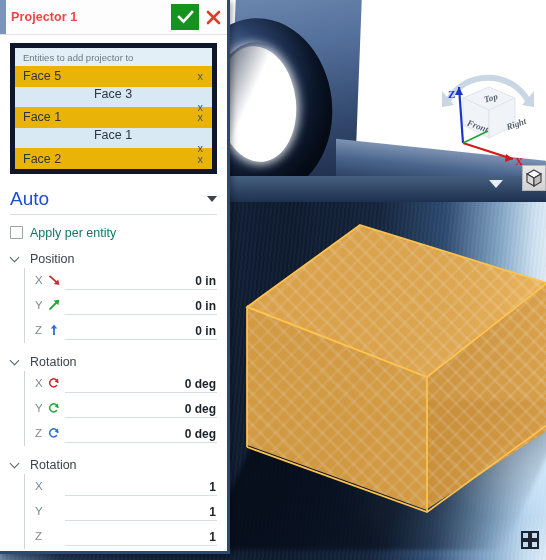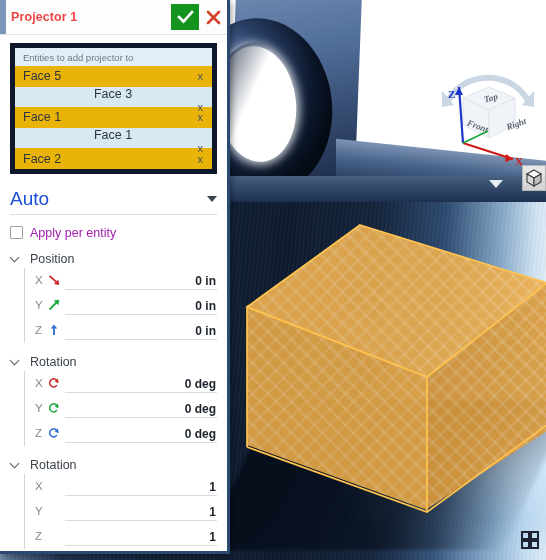--- a/index.html
+++ b/index.html
@@ -134,21 +134,21 @@
 
   .dropdown{margin-top:14px;display:flex;align-items:center;
     border-bottom:1px solid #d8dde2;padding-bottom:4px;}
   .dropdown-val{font-size:19px;color:#1d4ed8;}
   .dropdown-caret{margin-left:auto;width:0;height:0;
     border-left:5px solid transparent;border-right:5px solid transparent;
     border-top:6px solid #3a4550;}
 
   .checkrow{margin-top:11px;display:flex;align-items:center;gap:7px;}
   .checkbox{width:11px;height:11px;border:1px solid #9aa3ac;background:#fff;border-radius:1px;}
-  .checkrow span{font-size:12.5px;color:#a21caf;}
+  .checkrow span{font-size:12.5px;color:#0f766e;}
 
   .section{margin-top:12px;}
   .section-hdr{display:flex;align-items:center;gap:9px;}
   .chev{width:11px;height:11px;position:relative;}
   .chev:after{content:"";position:absolute;left:1px;top:1px;width:6px;height:6px;
     border-right:1.6px solid #55606c;border-bottom:1.6px solid #55606c;
     transform:rotate(45deg);}
   .section-title{font-size:12.5px;color:#3b434d;}
 
   .fields{margin-left:14px;border-left:1px solid #cfd5db;padding-left:10px;margin-top:2px;}

